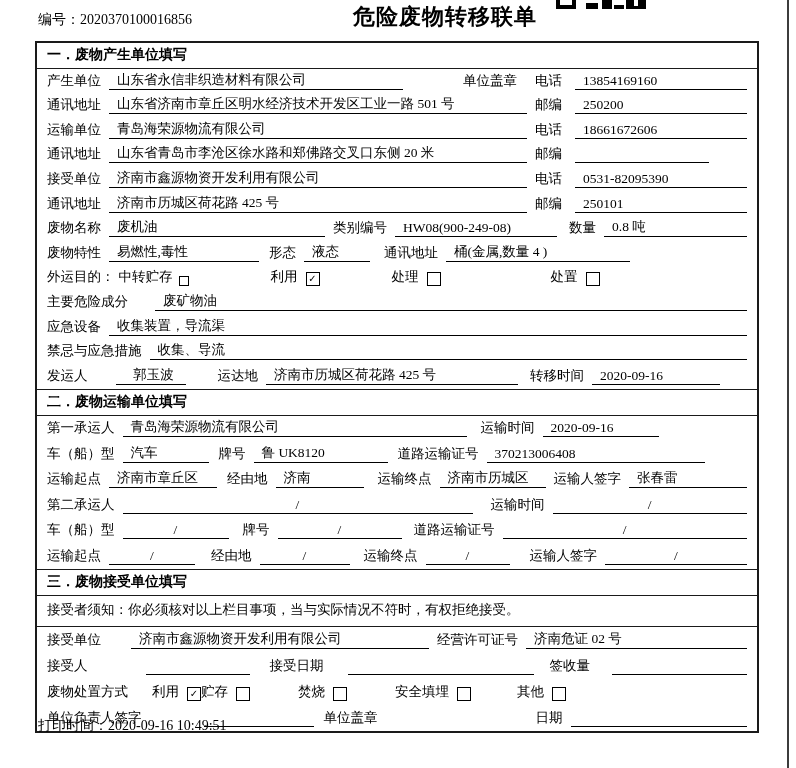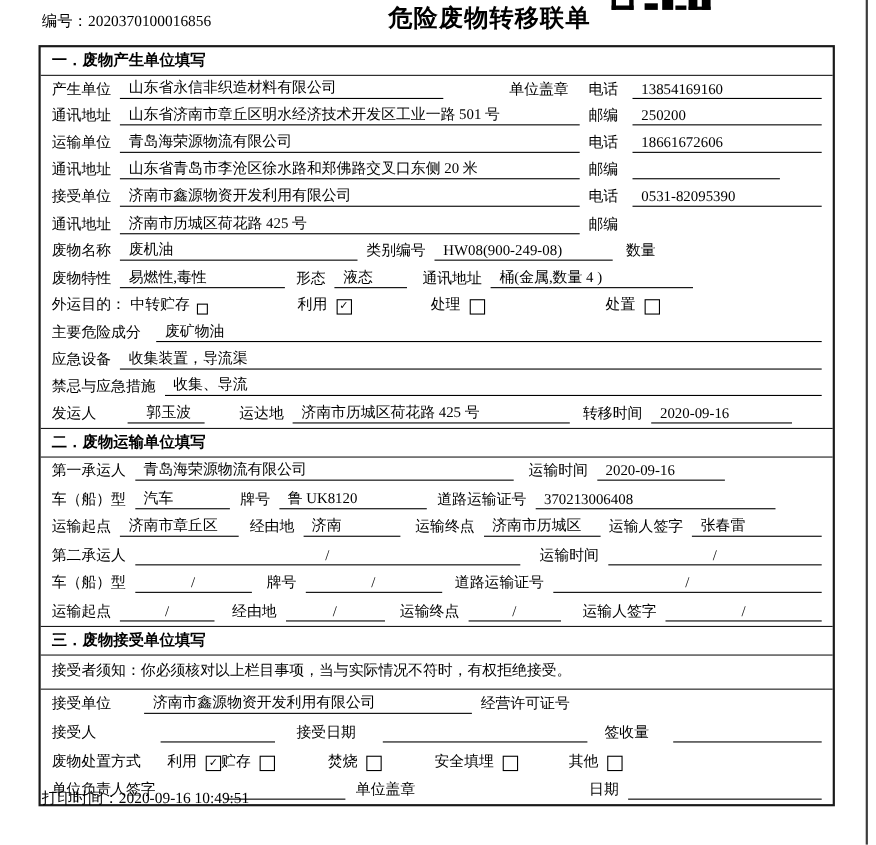--- a/index.html
+++ b/index.html
@@ -114,29 +114,31 @@
         <span class="lbl">电话</span>
         <span class="u fx">0531-82095390</span>
       </div>
     </div>
 
     <div class="r">
       <span class="lbl">通讯地址</span>
       <span class="u fx" style="margin-right:8px">济南市历城区荷花路 425 号</span>
       <div class="rt">
         <span class="lbl">邮编</span>
+        <span class="u fx">250101</span>
       </div>
     </div>
 
     <div class="r">
       <span class="lbl">废物名称</span>
       <span class="u" style="width:216px">废机油</span>
       <span class="lbl" style="margin-left:8px">类别编号</span>
       <span class="u" style="width:162px">HW08(900-249-08)</span>
       <span class="lbl" style="margin-left:12px">数量</span>
+      <span class="u fx">0.8 吨</span>
     </div>
 
     <div class="r">
       <span class="lbl">废物特性</span>
       <span class="u" style="width:150px">易燃性,毒性</span>
       <span class="lbl" style="margin-left:10px">形态</span>
       <span class="u" style="width:66px">液态</span>
       <span class="lbl" style="margin-left:14px">通讯地址</span>
       <span class="u" style="width:184px">桶(金属,数量 4 )</span>
     </div>
@@ -147,21 +149,21 @@
       <span class="cb sm"></span>
       <span style="margin-left:82px">利用</span>
       <span class="cb">✓</span>
       <span style="margin-left:72px">处理</span>
       <span class="cb"></span>
       <span style="margin-left:110px">处置</span>
       <span class="cb"></span>
     </div>
 
     <div class="r">
-      <span class="lbl" style="margin-right:14px">主要危险成分</span>
+      <span class="lbl" style="margin-right:27px">主要危险成分</span>
       <span class="u fx">废矿物油</span>
     </div>
 
     <div class="r">
       <span class="lbl">应急设备</span>
       <span class="u fx">收集装置，导流渠</span>
     </div>
 
     <div class="r">
       <span class="lbl">禁忌与应急措施</span>
@@ -237,20 +239,21 @@
   </div>
 
   <div class="sh bt">三．废物接受单位填写</div>
   <div class="note">接受者须知：你必须核对以上栏目事项，当与实际情况不符时，有权拒绝接受。</div>
   <div class="s3">
 
     <div class="r">
       <span>接受单位</span>
       <span class="u" style="width:298px;margin-left:30px">济南市鑫源物资开发利用有限公司</span>
       <span class="lbl" style="margin-left:8px">经营许可证号</span>
+      <span class="u fx">济南危证 02 号</span>
     </div>
 
     <div class="r">
       <span>接受人</span>
       <span class="u" style="width:104px;margin-left:58px"></span>
       <span class="lbl" style="margin-left:20px">接受日期</span>
       <span class="u" style="width:186px;margin-left:16px"></span>
       <span class="lbl" style="margin-left:16px">签收量</span>
       <span class="u fx" style="margin-left:14px"></span>
     </div>

